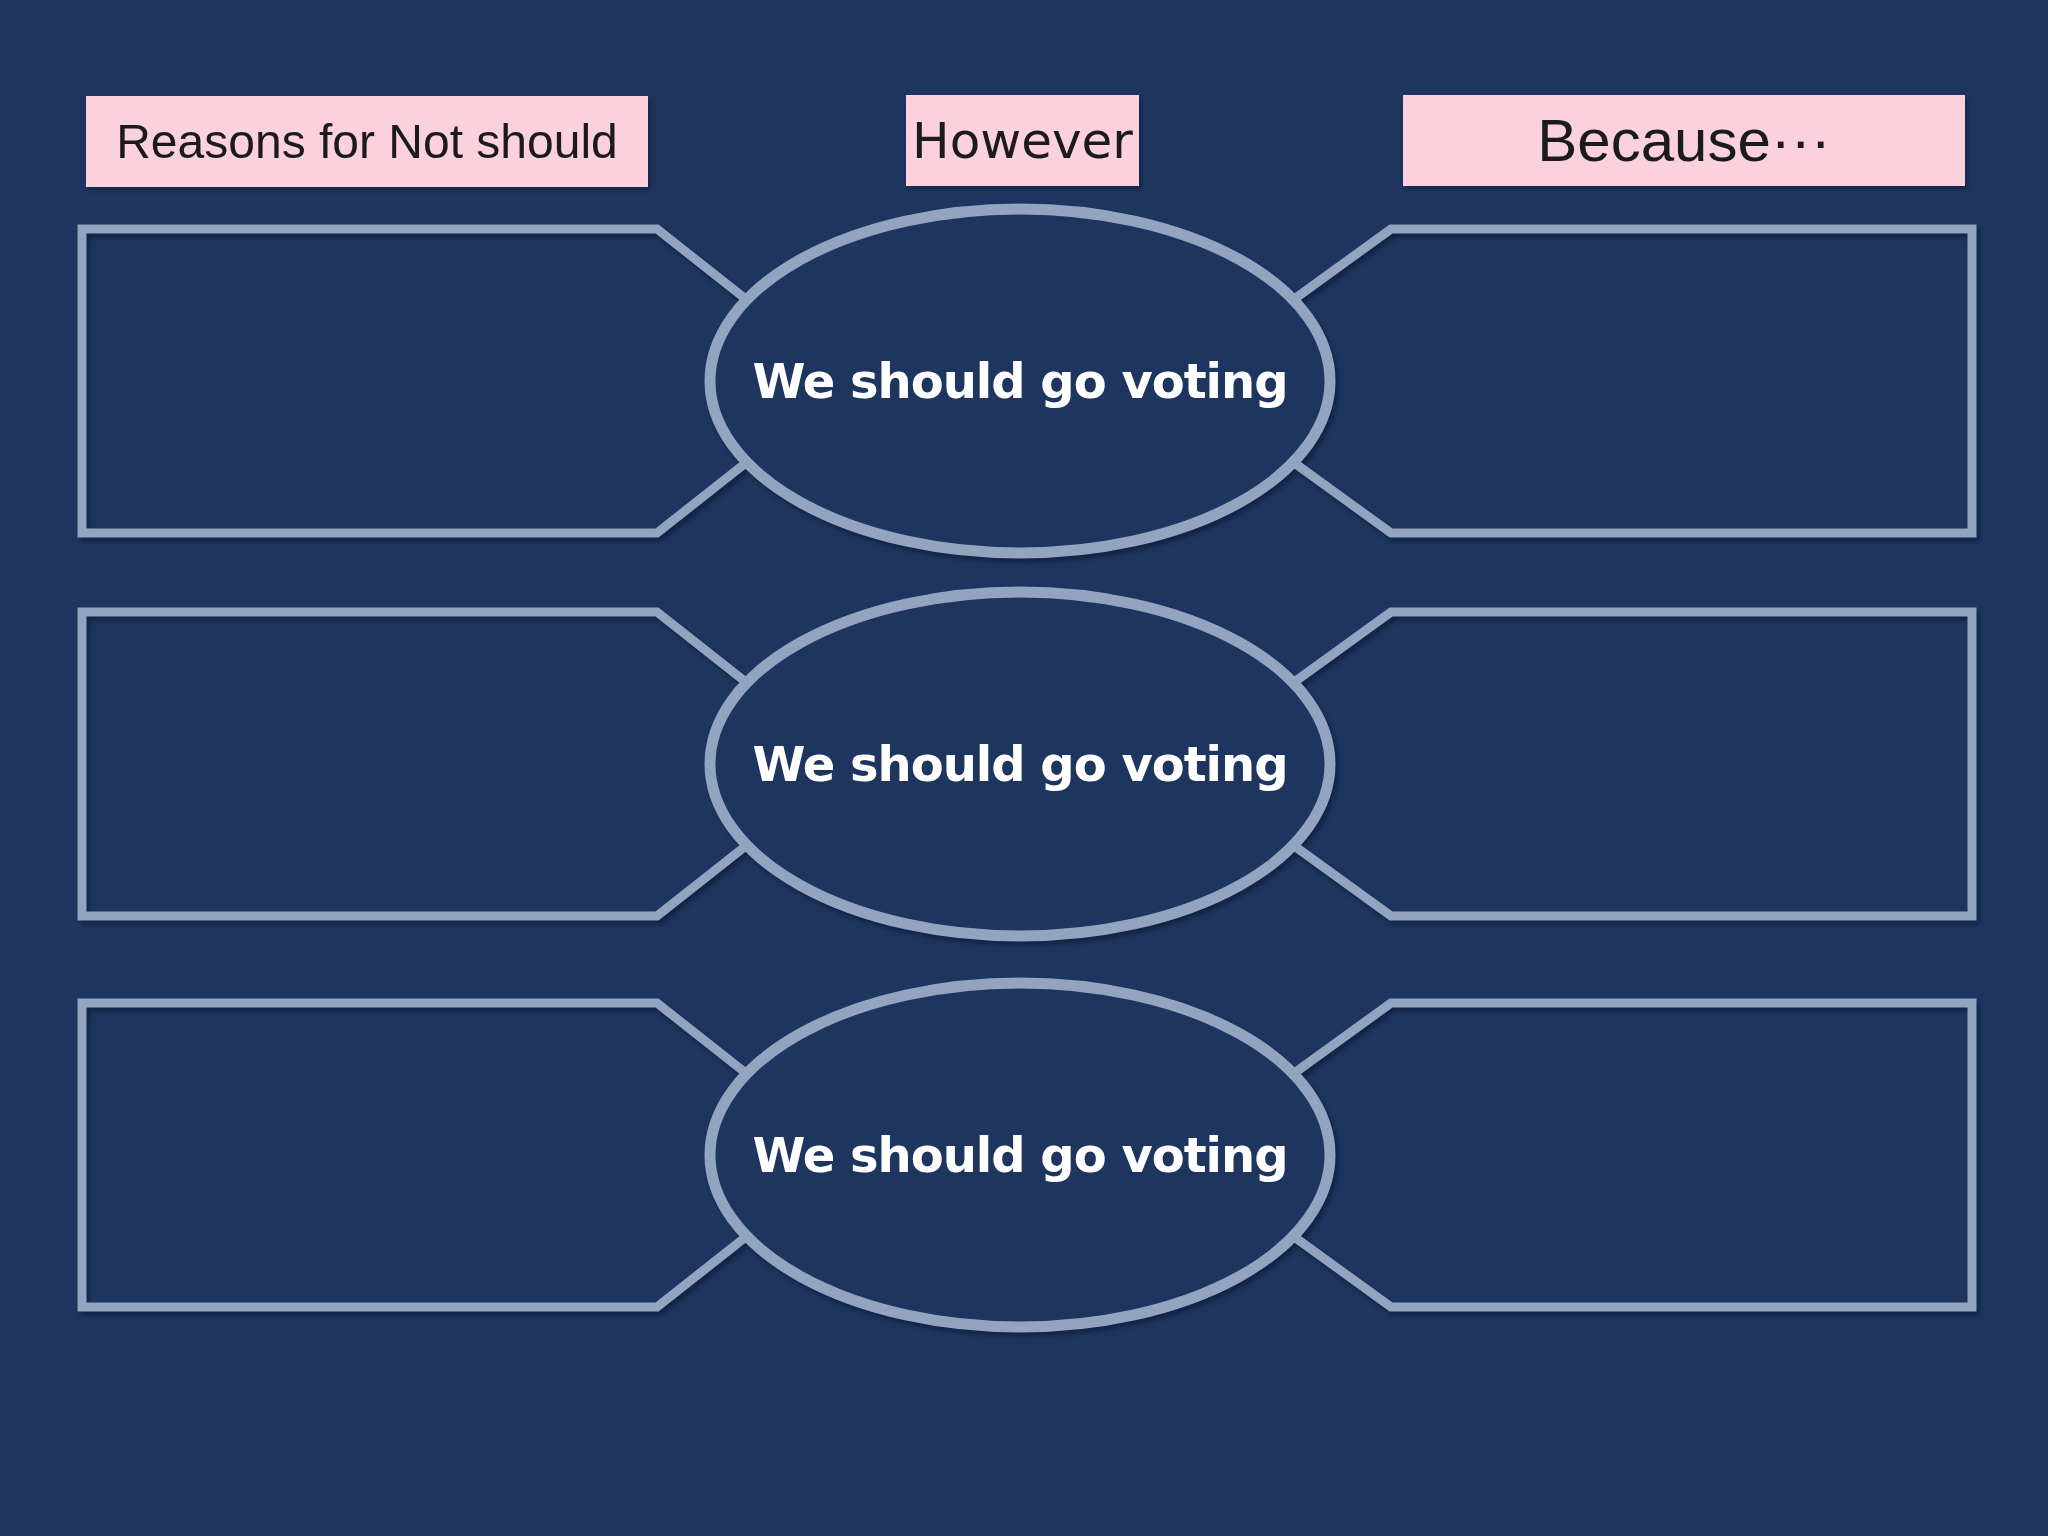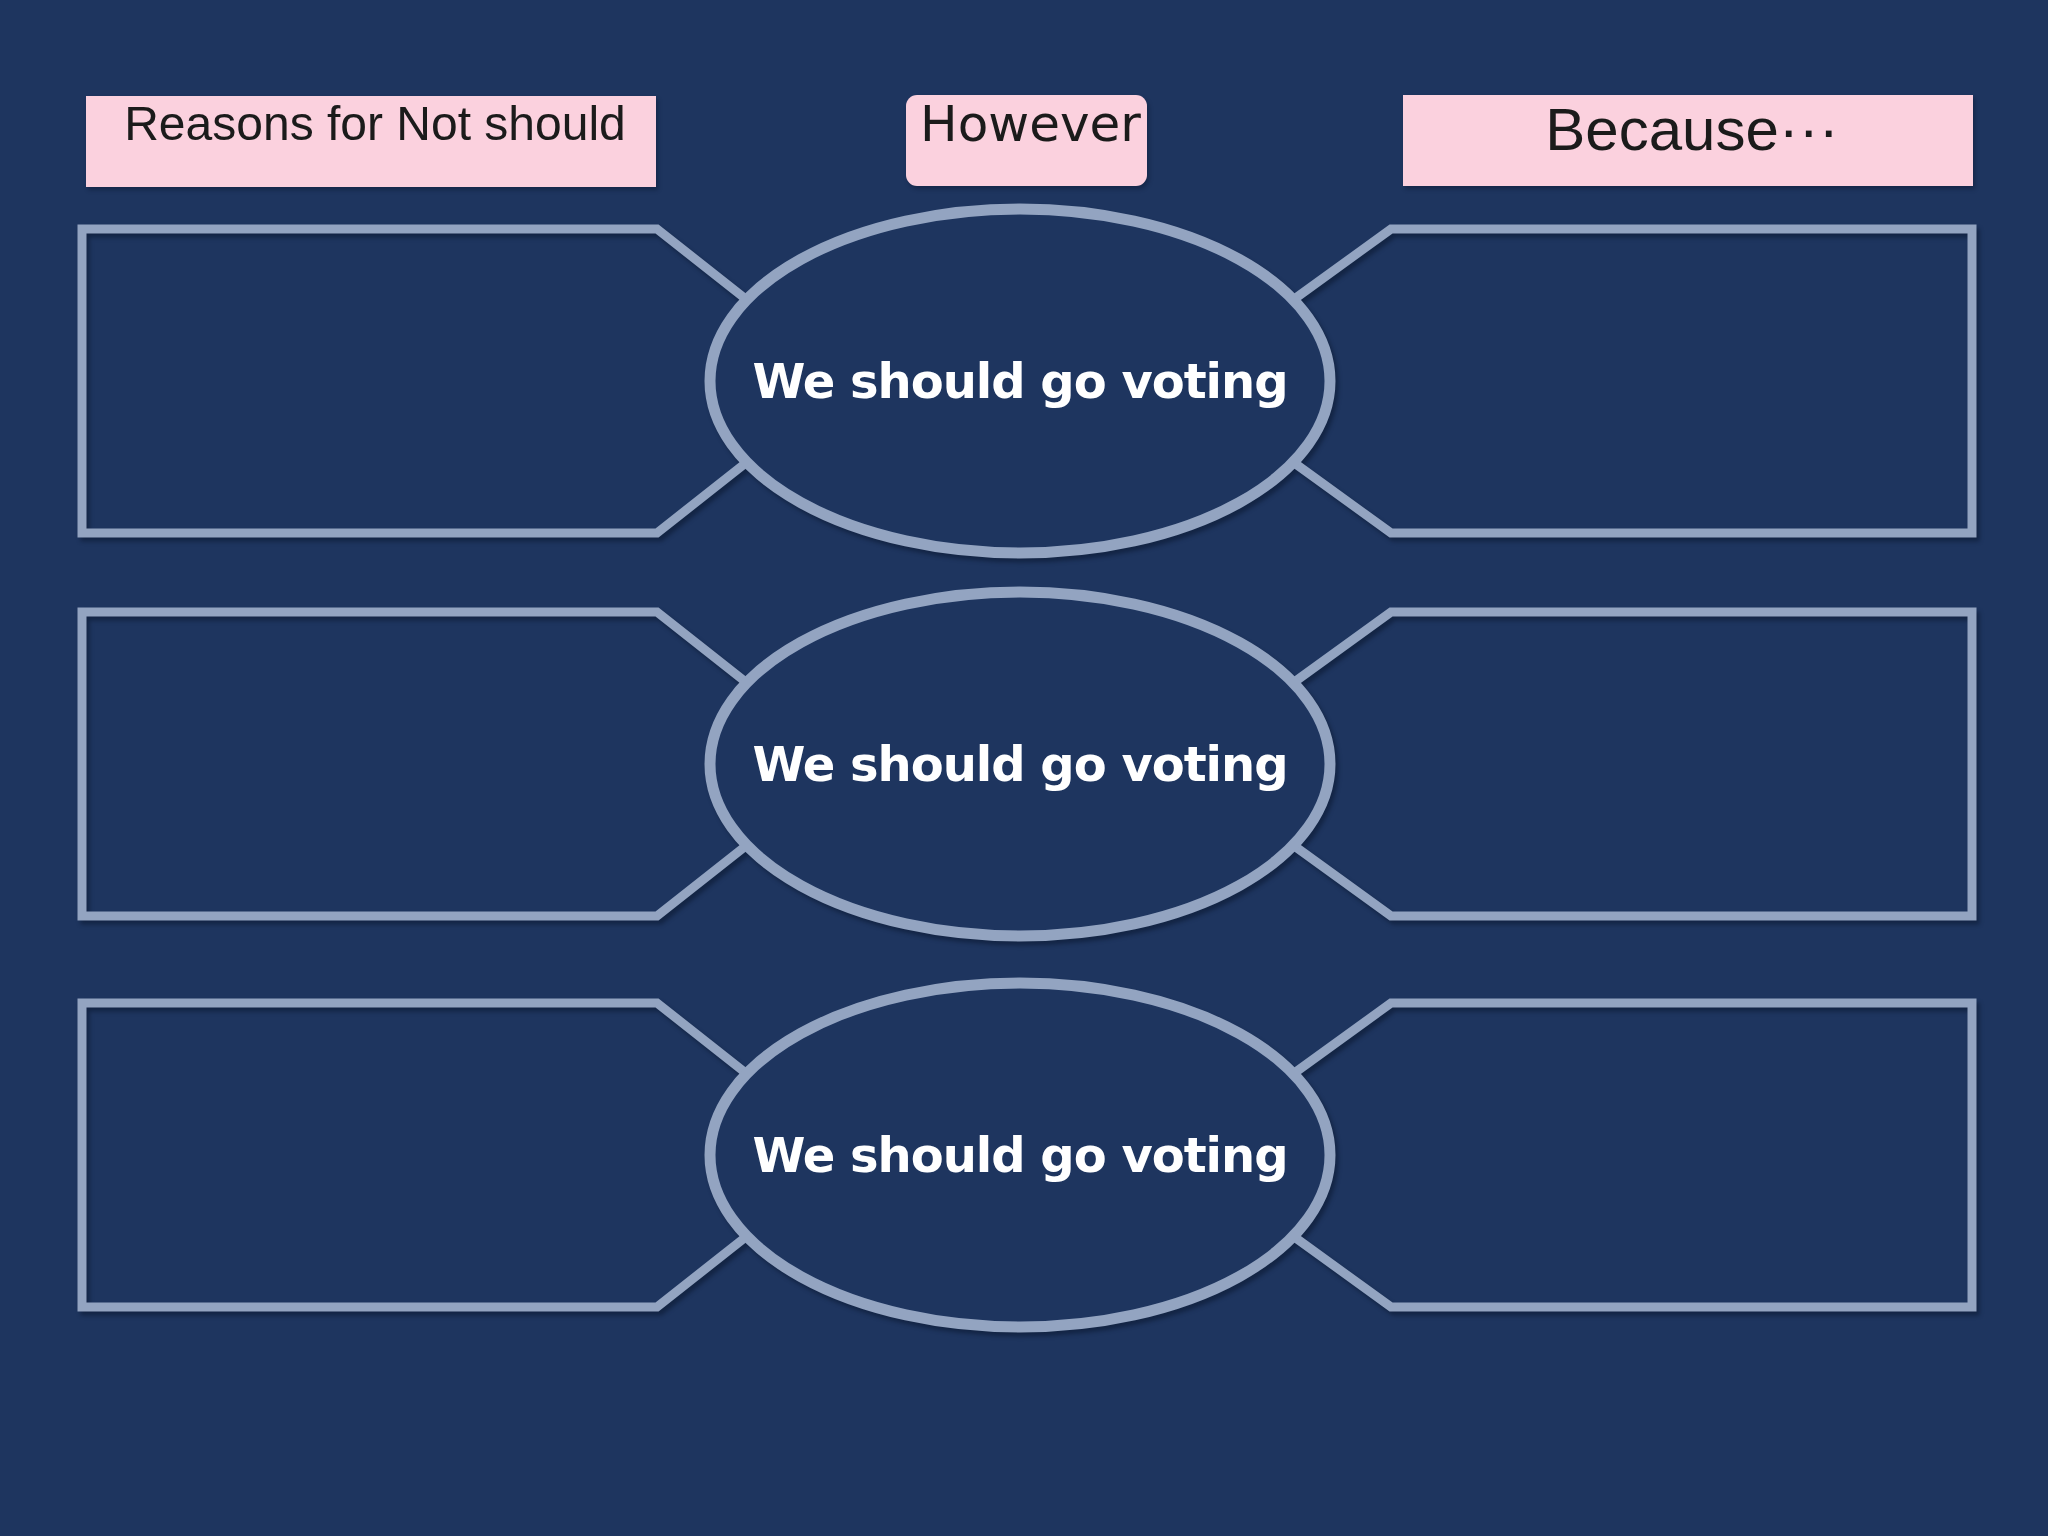--- a/index.html
+++ b/index.html
@@ -30,37 +30,35 @@
   .shapes ellipse {
     fill: #1e355f;
     stroke: #93a4c1;
     stroke-width: 11;
   }
   .hdr {
     position: absolute;
     background: #fbd1de;
     color: #1b1b1b;
     display: flex;
-    align-items: flex-start;
+    align-items: center;
     justify-content: center;
     white-space: pre;
     box-shadow: 2px 3px 4px rgba(5, 15, 35, 0.35);
-    padding-left: 8px;
   }
   .hdr-reasons {
     left: 86px; top: 96px; width: 562px; height: 91px;
     font-size: 48px;
     font-family: "Liberation Sans", sans-serif;
   }
   .hdr-reasons b { font-weight: normal; }
   .hdr-however {
     left: 906px; top: 95px; width: 233px; height: 91px;
     font-size: 50px;
     font-family: "DejaVu Sans", sans-serif;
-    border-radius: 11px;
   }
   .hdr-because {
     left: 1403px; top: 95px; width: 562px; height: 91px;
     font-size: 60px;
     font-family: "Liberation Sans", sans-serif;
   }
   .ellipse-label {
     position: absolute;
     left: 690px;
     width: 660px;

